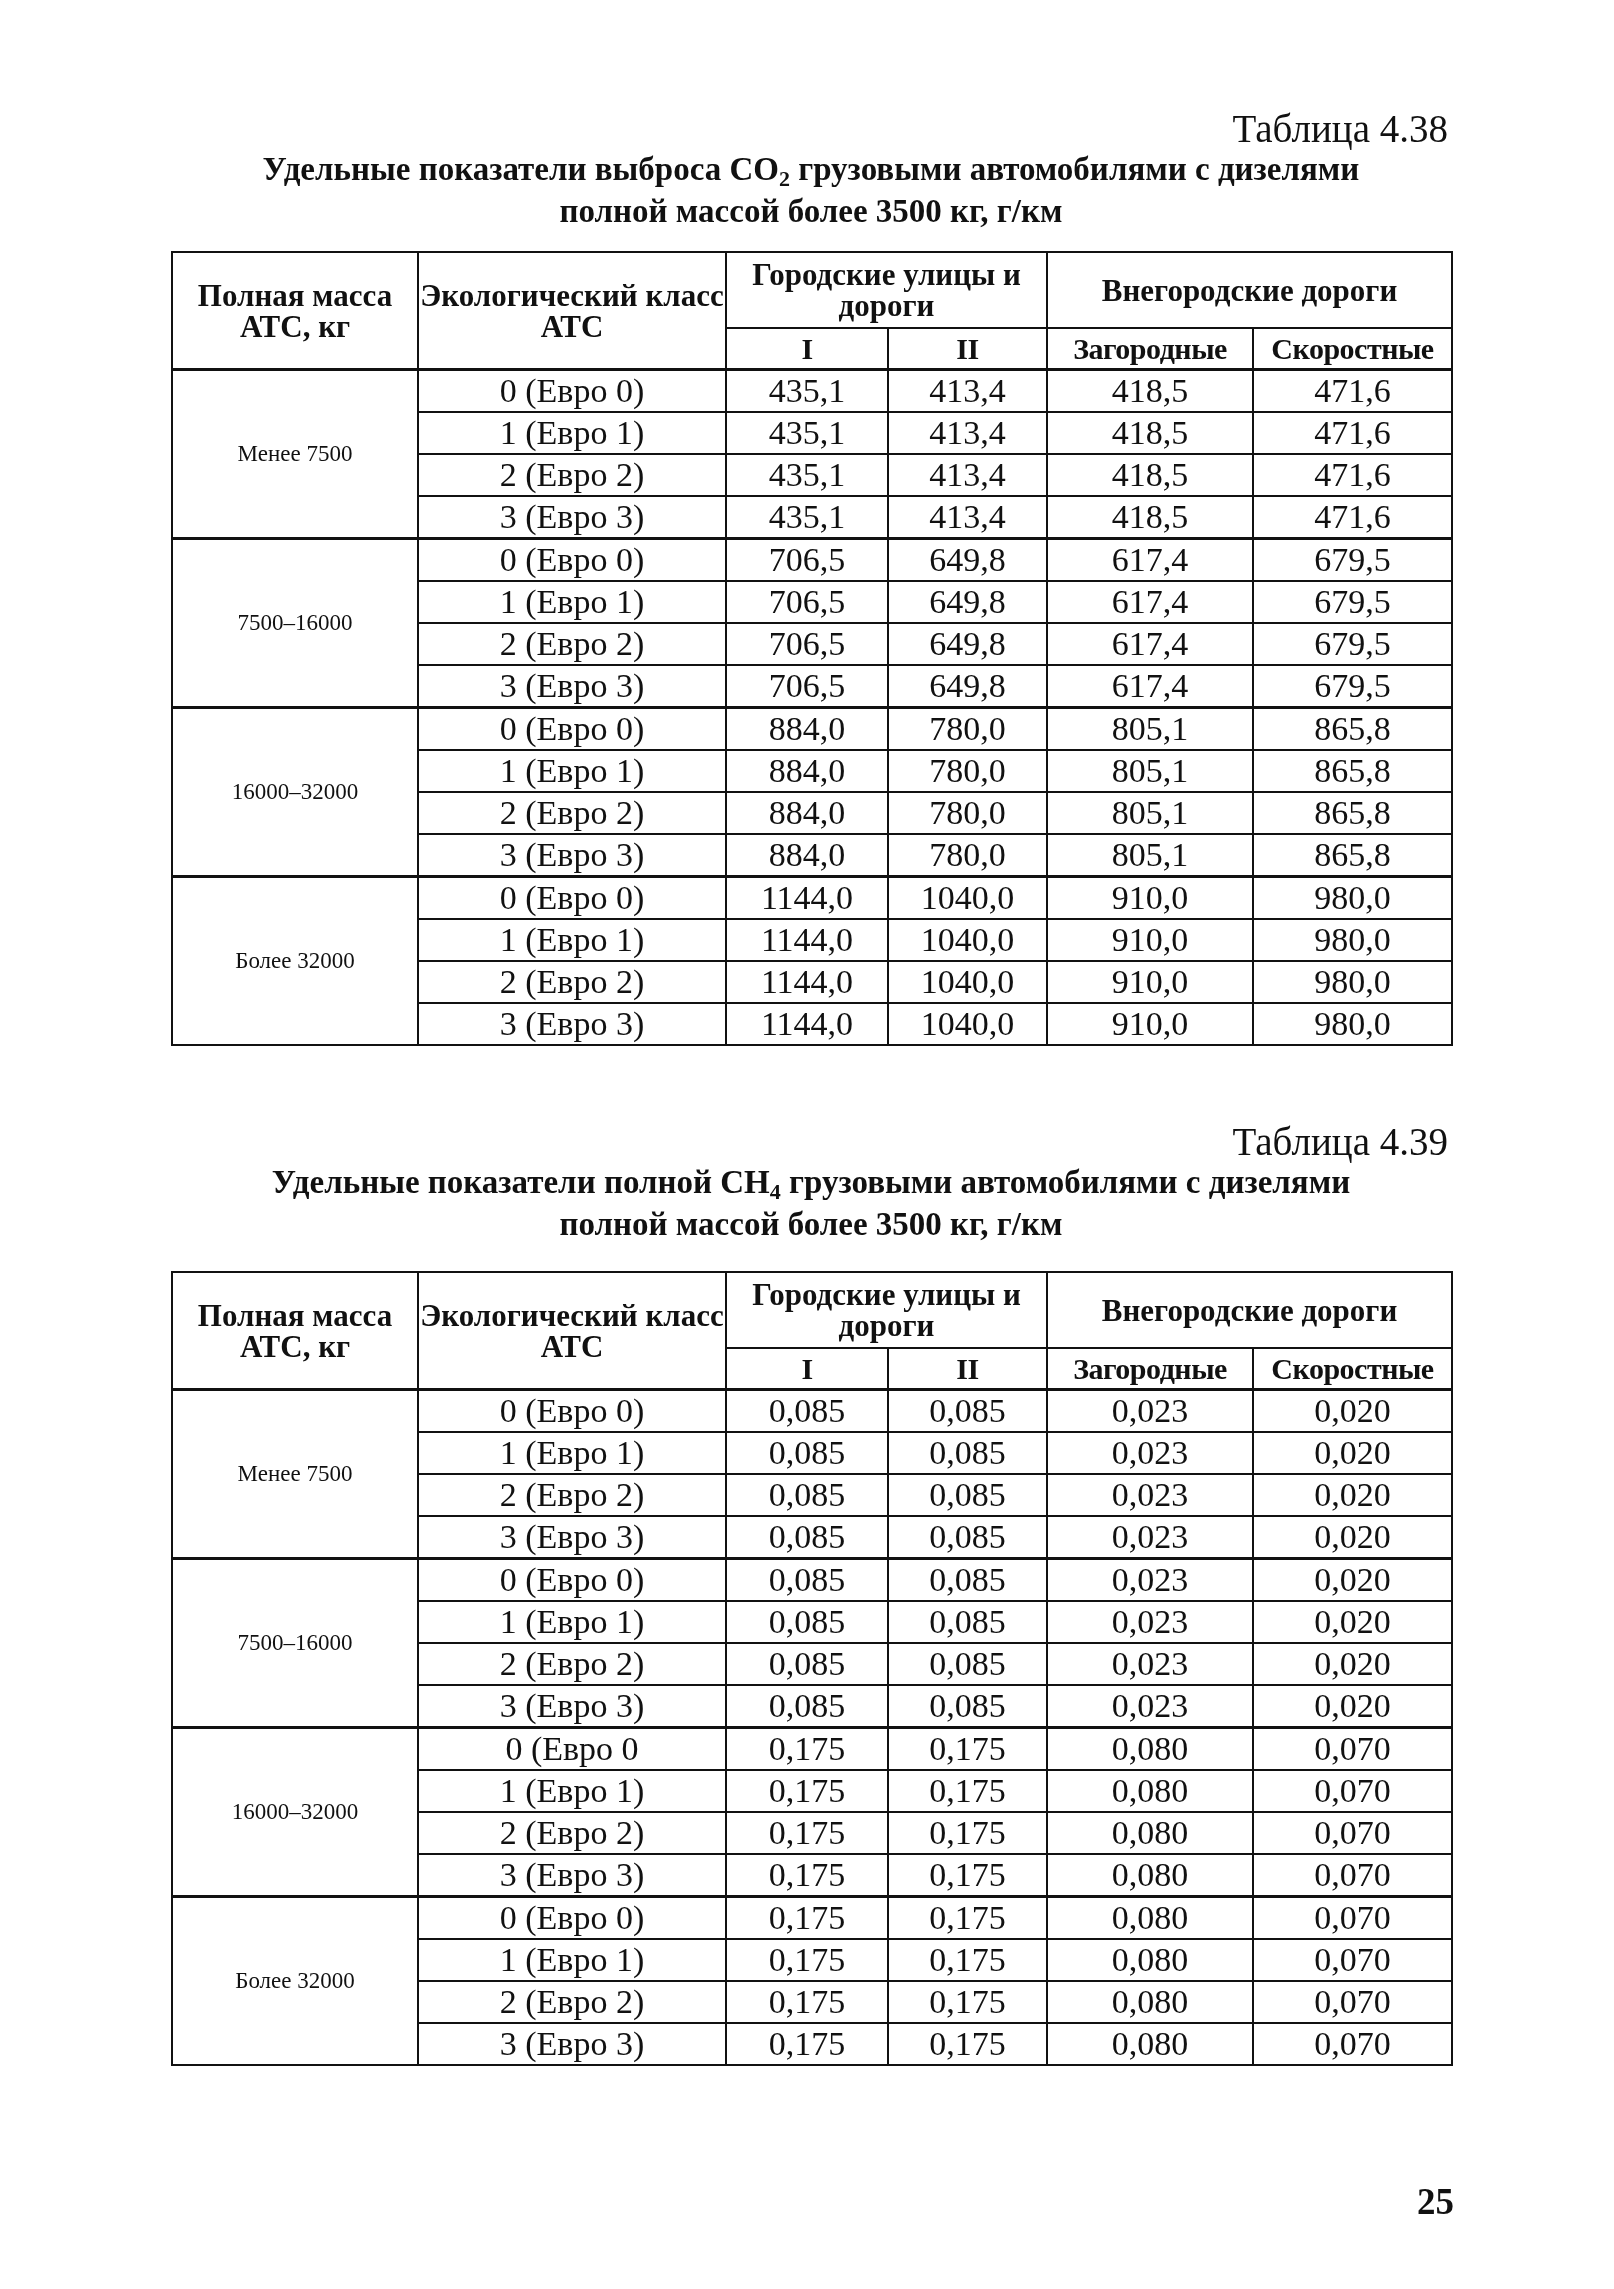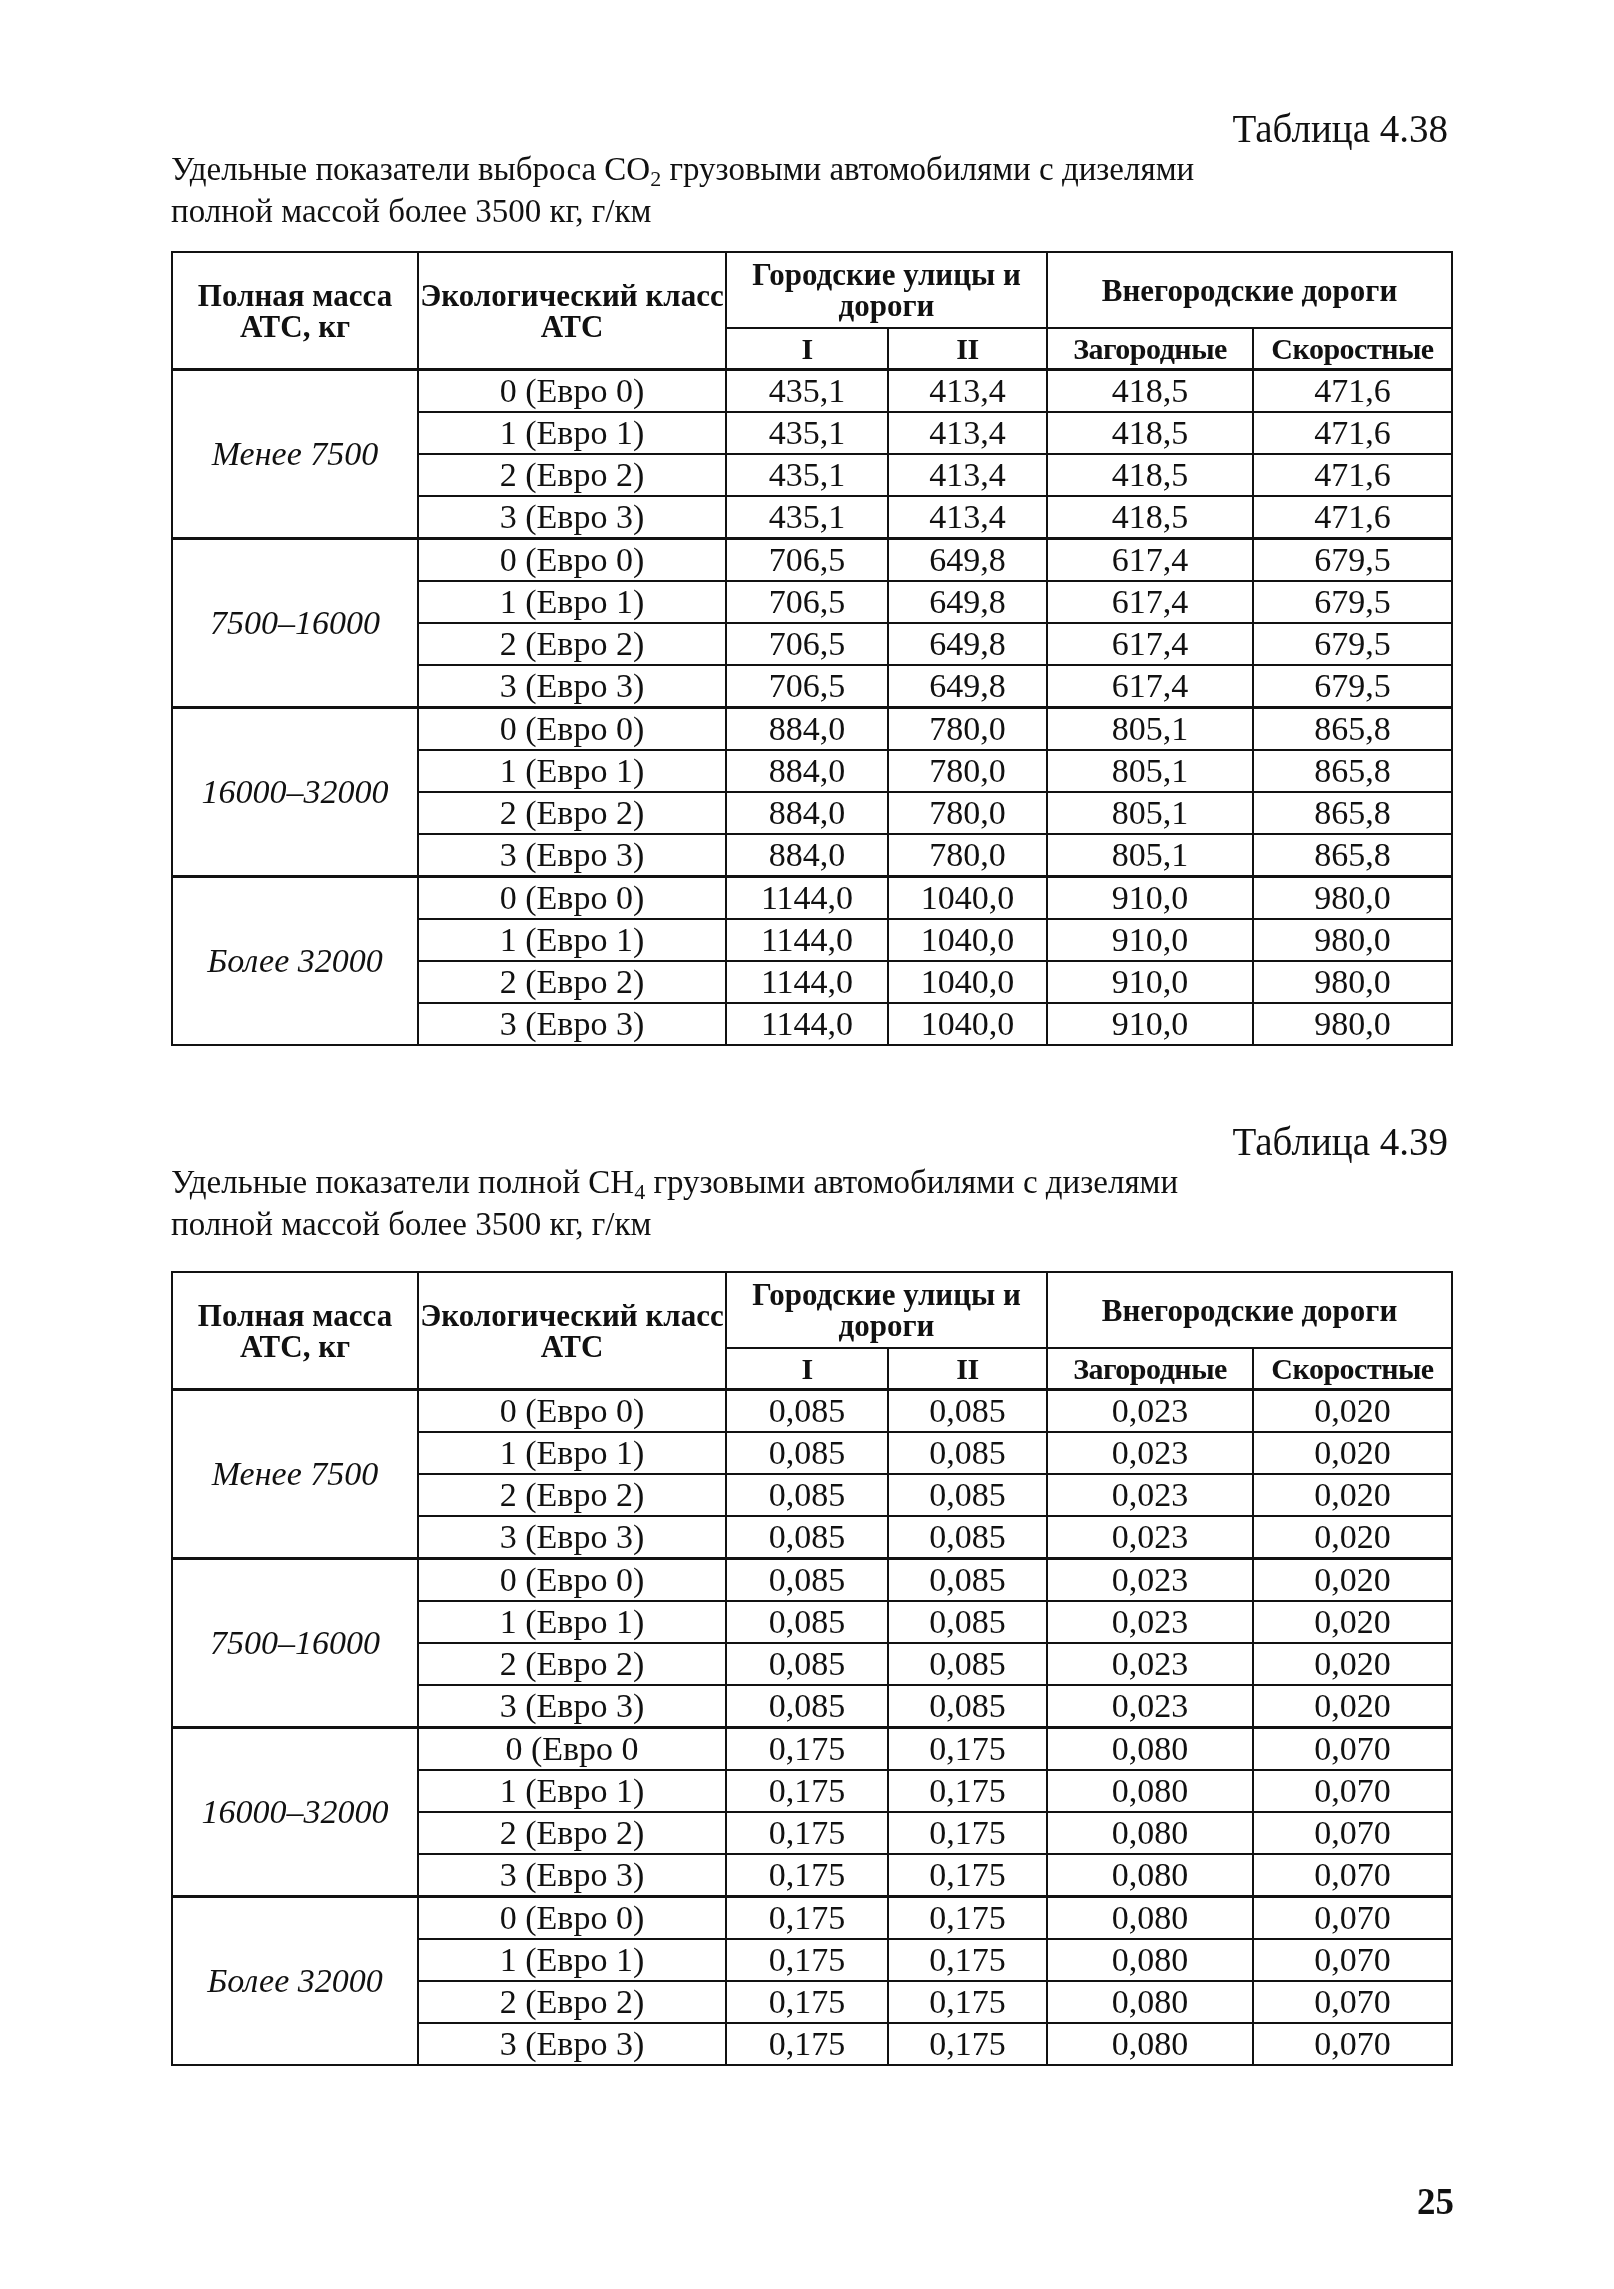--- a/index.html
+++ b/index.html
@@ -1,28 +1,28 @@
 <!DOCTYPE html>
 <html style="font-size:14.8px"><head>
 <meta charset="utf-8">
 <style>
   html, body { margin: 0; padding: 0; background: #ffffff; }
   body { width: 1614px; height: 2290px; position: relative; overflow: hidden;
          font-family: "Liberation Serif", "DejaVu Serif", serif; color: #111; }
   .tab-no { position: absolute; right: 166px; font-size: 39px; line-height: 39px; white-space: nowrap; }
-  .title { position: absolute; left: 171px; width: 1280px; 
-           font-weight: normal; font-size: 33px; line-height: 42px; }
+  .title { position: absolute; left: 171px; width: 1280px; text-align: center;
+           font-weight: bold; font-size: 33px; line-height: 42px; }
   .title sub { font-size: 22px; vertical-align: -5.5px; line-height: 0; }
   table.data { position: absolute; left: 171px; width: 1281px; border-collapse: collapse; table-layout: fixed; }
   table.data td, table.data th { border: 2.8px solid #111; padding: 0; text-align: center; vertical-align: middle; }
   table.data th { font-weight: bold; font-size: 31px; line-height: 31px; }
   table.data th.big { height: 74px; }
   table.data th.sub { height: 39px; font-size: 30px; letter-spacing: -0.5px; white-space: nowrap; }
   table.data td { font-size: 34px; height: 40px; line-height: 40px; }
-  table.data td.group { font-size: 34px; font-style: italic; }
+  table.data td.group { font-size: 23px; }
   table.data tr.group-start td { border-top-width: 3.7px; }
   .page-num { position: absolute; left: 1417px; top: 2180px; font-size: 37px; font-weight: bold; }
 </style>
 </head>
 <body>
 
 <div class="tab-no" style="top:109px;margin-left:44px;">Таблица 4.38</div>
 <div class="title" style="top:148px;">
   <span>Удельные показатели выброса CO</span><sub>2</sub><span> грузовыми автомобилями с дизелями</span><br>
   <span>полной массой более 3500 кг, г/км</span>

